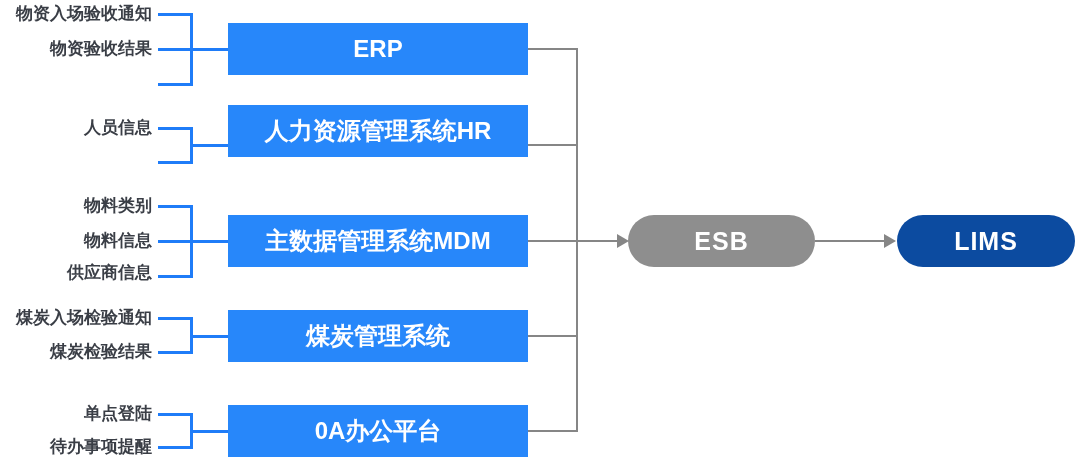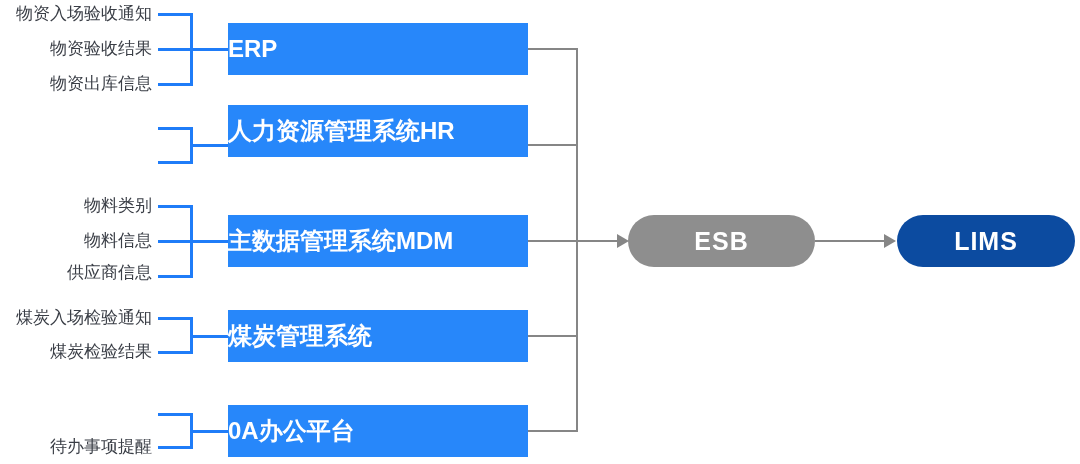--- a/index.html
+++ b/index.html
@@ -11,33 +11,33 @@
     --label-text:#3A3E46;
     --box-text:#FFFFFF;
   }
   html,body{margin:0;padding:0;background:#ffffff;}
   .canvas{
     position:relative;width:1080px;height:464px;background:#ffffff;overflow:hidden;
     font-family:"Liberation Sans","DejaVu Sans",sans-serif;
   }
   .in-label{
     position:absolute;left:10px;width:142px;height:20px;line-height:20px;
-    text-align:right;font-size:17px;font-weight:normal;color:var(--label-text);
+    text-align:right;font-size:17px;font-weight:bold;color:var(--label-text);
     white-space:nowrap;
   }
   .bline{position:absolute;background:var(--bracket-line);}
   .bline.h{height:3px;}
   .bline.v{width:3px;}
   .gline{position:absolute;background:var(--connector-line);}
   .gline.h{height:2px;}
   .gline.v{width:2px;}
   .sysbox{
     position:absolute;left:228px;width:300px;height:52px;
     background:var(--system-box);color:var(--box-text);
-    display:flex;align-items:center;
+    display:flex;align-items:center;justify-content:center;
     font-size:24px;font-weight:bold;white-space:nowrap;
   }
   .pill{
     position:absolute;top:215px;height:52px;border-radius:26px;
     display:flex;align-items:center;justify-content:center;
     color:var(--box-text);font-size:25px;font-weight:bold;letter-spacing:1px;
   }
   .pill.esb{left:628px;width:187px;background:var(--middleware-pill);}
   .pill.lims{left:897px;width:178px;background:var(--destination-pill);}
   .arrowhead{
@@ -46,30 +46,30 @@
     border-left:12px solid var(--connector-line);
   }
 </style>
 </head>
 <body>
 
 <div class="canvas">
 
   <div class="in-label" style="top:4px">物资入场验收通知</div>
   <div class="in-label" style="top:39px">物资验收结果</div>
-  <div class="in-label" style="top:74px">物资出库信息</div>
   <div class="bline h" style="left:158px;top:13px;width:35px"></div>
   <div class="bline h" style="left:158px;top:48px;width:35px"></div>
   <div class="bline h" style="left:158px;top:83px;width:35px"></div>
   <div class="bline v" style="left:190px;top:13px;height:73px"></div>
   <div class="bline h" style="left:190px;top:48px;width:38px"></div>
   <div class="sysbox" style="top:23px">
     <span>ERP</span>
   </div>
 
+  <div class="in-label" style="top:118px">人员信息</div>
   <div class="bline h" style="left:158px;top:127px;width:35px"></div>
   <div class="bline h" style="left:158px;top:161px;width:35px"></div>
   <div class="bline v" style="left:190px;top:127px;height:37px"></div>
   <div class="bline h" style="left:190px;top:144px;width:38px"></div>
   <div class="sysbox" style="top:105px">
     <span>人力资源管理系统HR</span>
   </div>
 
   <div class="in-label" style="top:196px">物料类别</div>
   <div class="in-label" style="top:231px">物料信息</div>
@@ -86,20 +86,21 @@
   <div class="in-label" style="top:308px">煤炭入场检验通知</div>
   <div class="in-label" style="top:342px">煤炭检验结果</div>
   <div class="bline h" style="left:158px;top:317px;width:35px"></div>
   <div class="bline h" style="left:158px;top:351px;width:35px"></div>
   <div class="bline v" style="left:190px;top:317px;height:37px"></div>
   <div class="bline h" style="left:190px;top:335px;width:38px"></div>
   <div class="sysbox" style="top:310px">
     <span>煤炭管理系统</span>
   </div>
 
+  <div class="in-label" style="top:404px">单点登陆</div>
   <div class="in-label" style="top:437px">待办事项提醒</div>
   <div class="bline h" style="left:158px;top:413px;width:35px"></div>
   <div class="bline h" style="left:158px;top:446px;width:35px"></div>
   <div class="bline v" style="left:190px;top:413px;height:36px"></div>
   <div class="bline h" style="left:190px;top:430px;width:38px"></div>
   <div class="sysbox" style="top:405px">
     <span>0A办公平台</span>
   </div>
 
   <div class="gline h" style="left:528px;top:48px;width:50px"></div>

